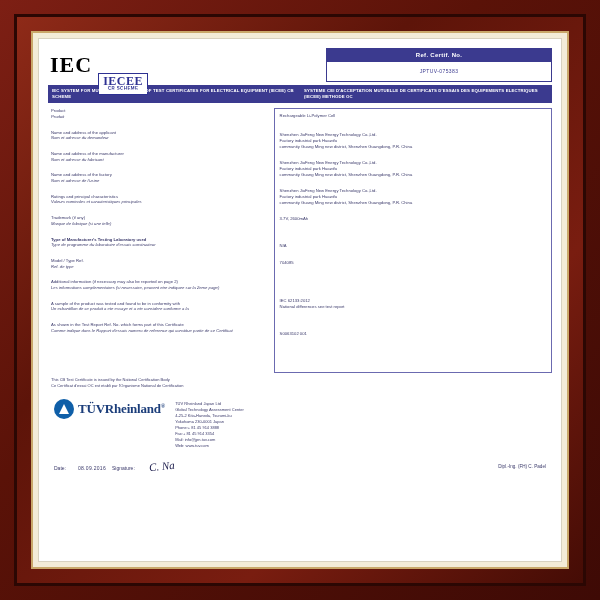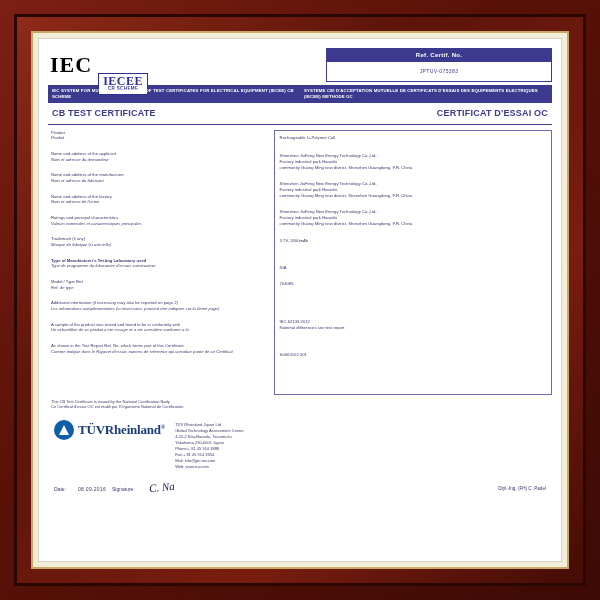--- a/index.html
+++ b/index.html
@@ -296,24 +296,20 @@
               <div class="ref-bar">Ref. Certif. No.</div>
               <div class="ref-val">JPTUV-075383</div>
             </div>
           </div>
 
           <div class="band">
             <div>IEC SYSTEM FOR MUTUAL RECOGNITION OF TEST CERTIFICATES FOR ELECTRICAL EQUIPMENT (IECEE) CB SCHEME</div>
             <div>SYSTEME CEI D'ACCEPTATION MUTUELLE DE CERTIFICATS D'ESSAIS DES EQUIPEMENTS ELECTRIQUES (IECEE) METHODE OC</div>
           </div>
 
-          <div class="titles">
-            <div class="title-en">CB TEST CERTIFICATE</div>
-            <div class="title-fr">CERTIFICAT D'ESSAI OC</div>
-          </div>
 
           <div class="body">
 
             <div class="labels">
               <div class="row">
                 <div class="lab-en">Product</div>
                 <div class="lab-fr">Produit</div>
               </div>
               <div class="row">
                 <div class="lab-en">Name and address of the applicant</div>

